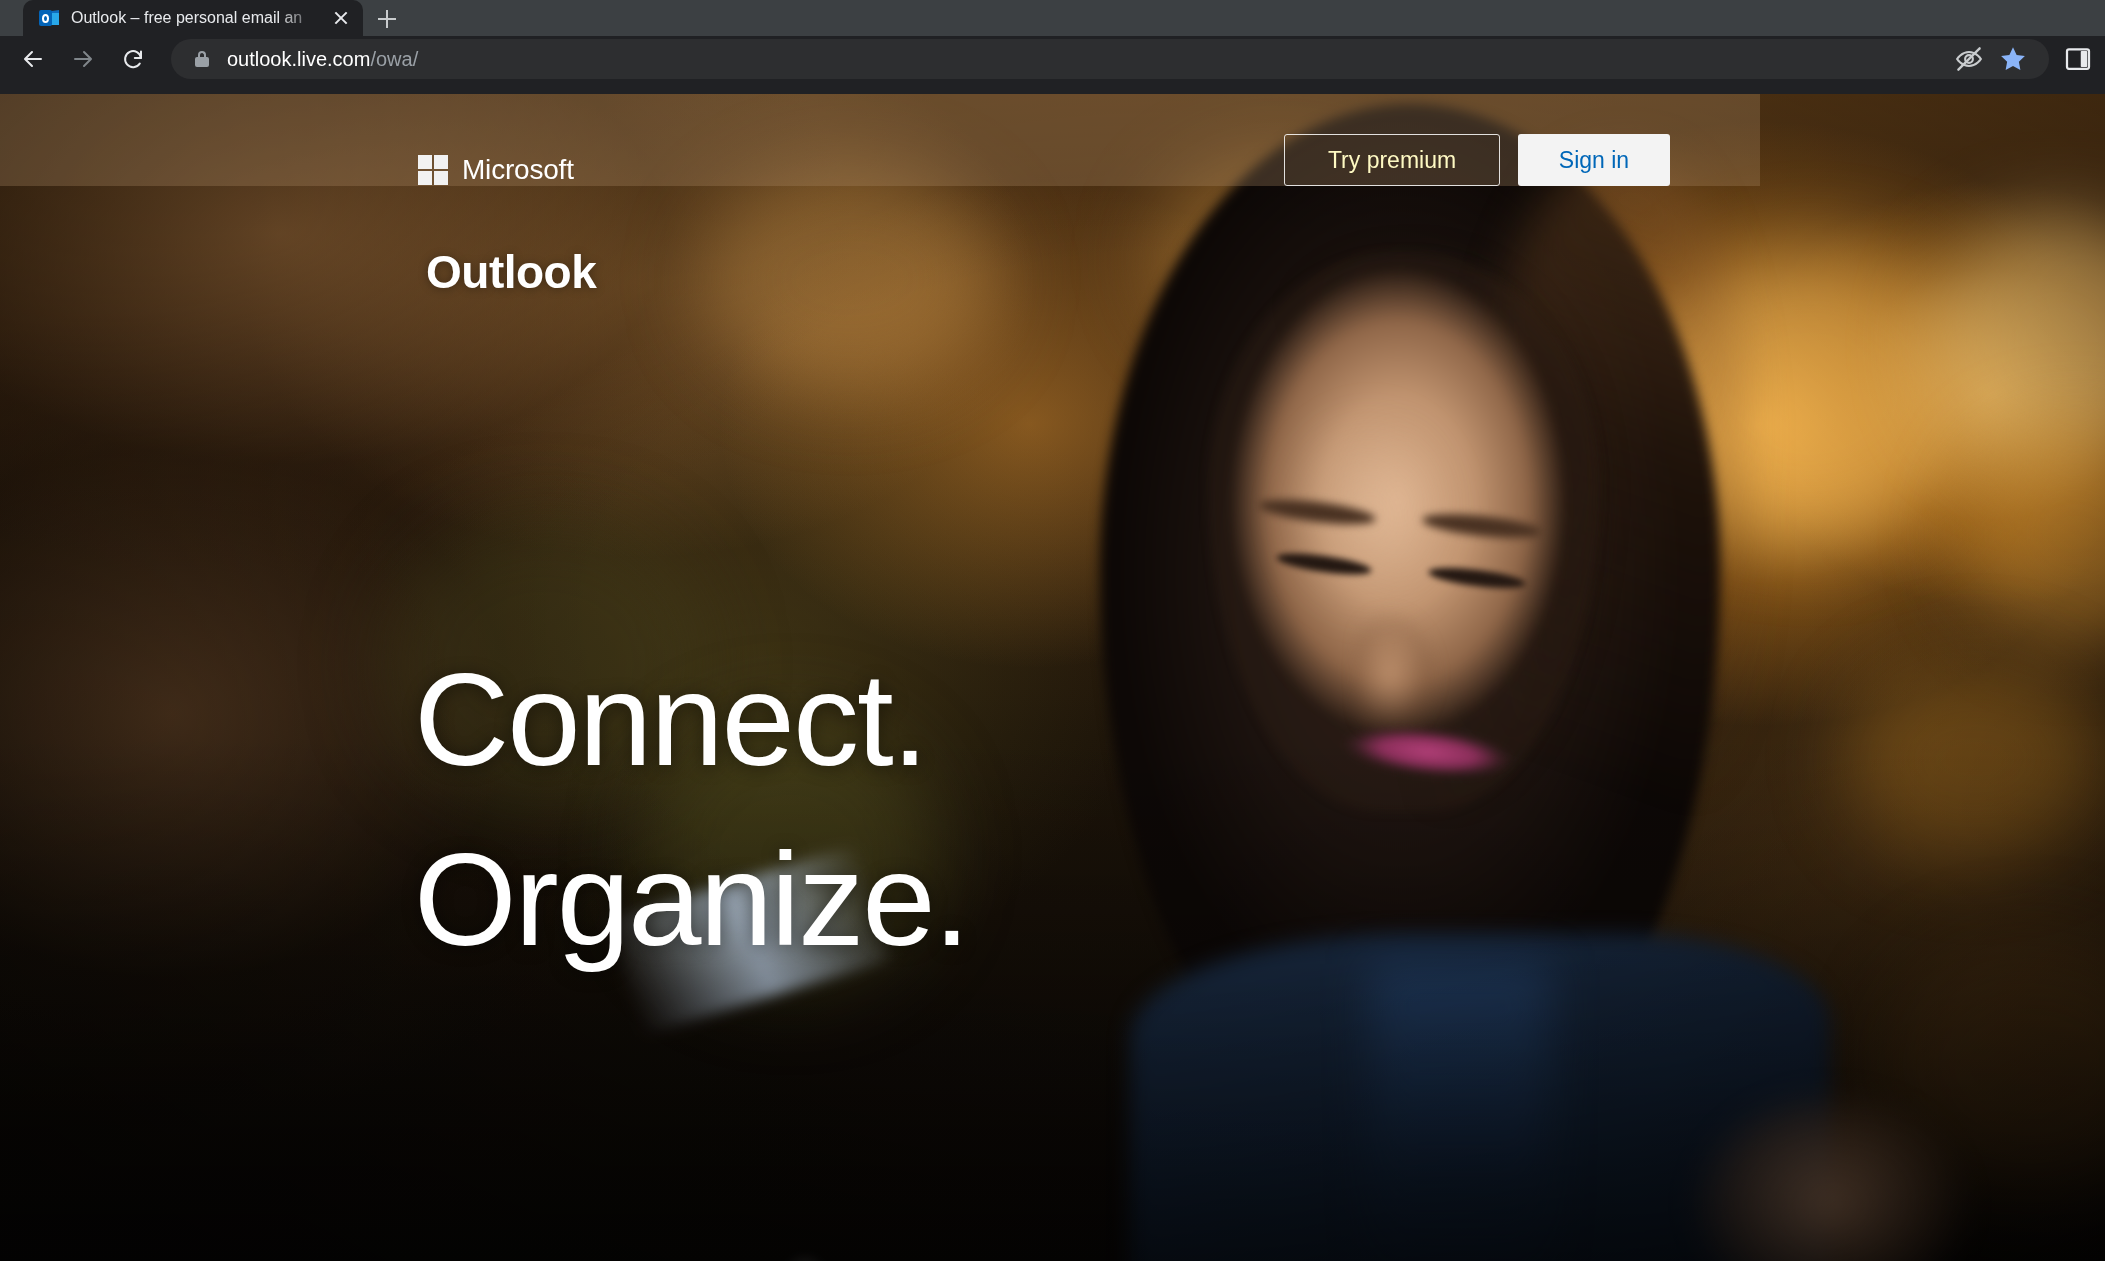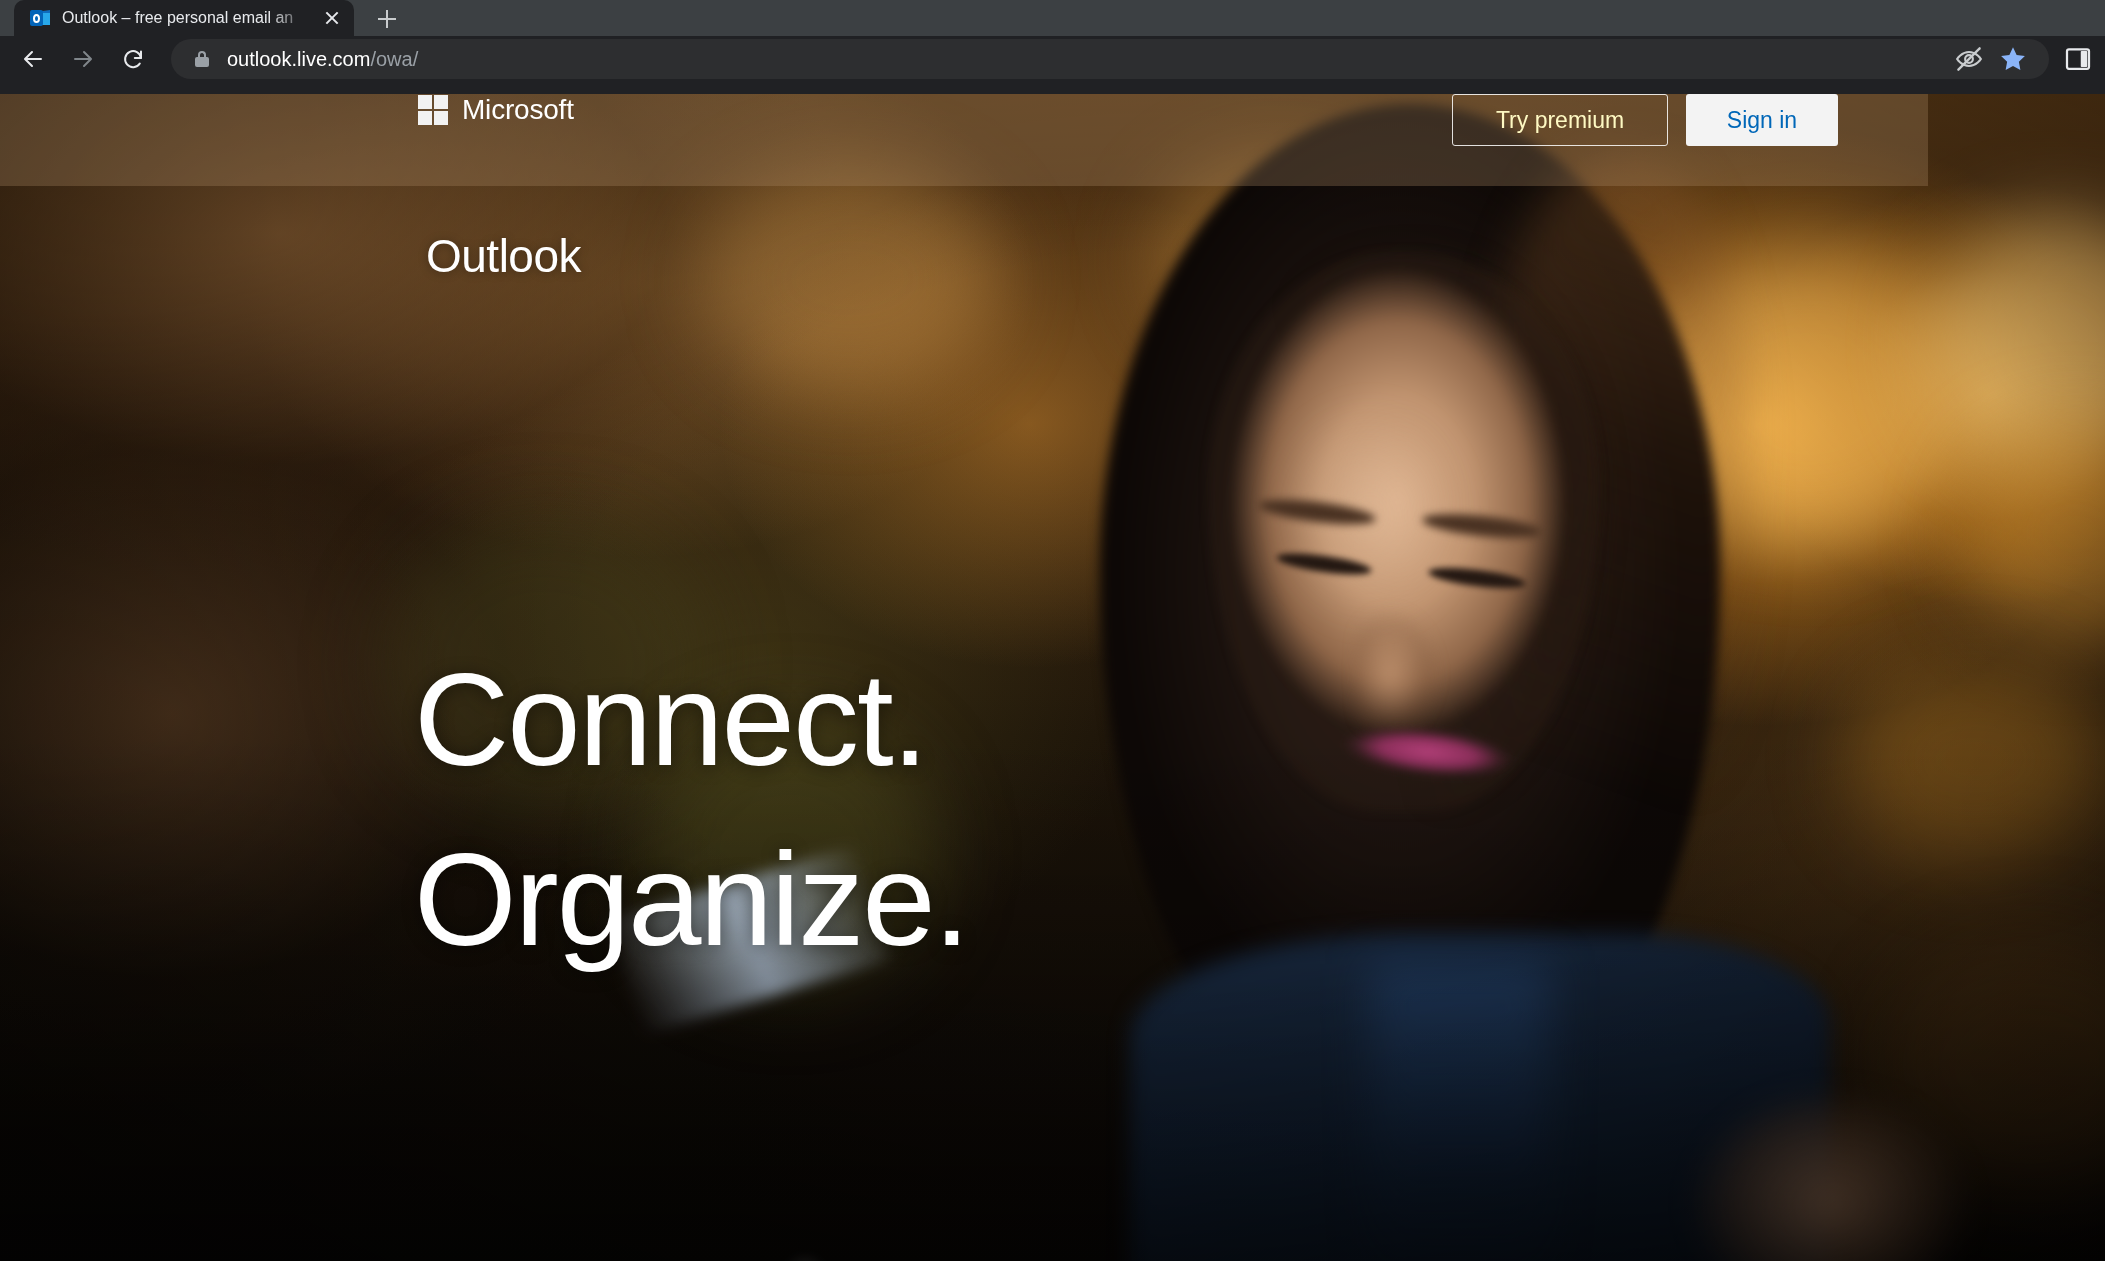--- a/index.html
+++ b/index.html
@@ -12,21 +12,21 @@
 
   
   .browser { width: 2105px; height: 1261px; position: relative; }
 
   .tabstrip {
     position: absolute; top: 0; left: 0;
     width: 2105px; height: 36px;
     background: #3c4043;
   }
   .tab {
-    position: absolute; left: 14px; top: 0;
+    position: absolute; left: 23px; top: 0;
     width: 340px; height: 36px;
     background: #202124;
     border-radius: 10px 10px 0 0;
     display: flex; align-items: center;
     padding: 0 8px 0 16px;
     overflow: hidden;
   }
   .tab-favicon {
     width: 20px; height: 20px; flex: 0 0 20px;
     position: relative; margin-right: 12px;
@@ -250,23 +250,23 @@
   .vignette {
     position: absolute; inset: 0;
     background:
       radial-gradient(ellipse 1500px 900px at 1200px 520px, rgba(0,0,0,0) 40%, rgba(0,0,0,0.45) 100%),
       linear-gradient(180deg, rgba(0,0,0,0) 55%, rgba(0,0,0,0.55) 100%);
   }
 
   
   .site-header {
     position: absolute; top: 0; left: 0;
-    width: 1928px; height: 92px;
+    width: 1760px; height: 92px;
     background: rgba(172,140,102,0.30);
-    display: flex; align-items: flex-start;
+    display: flex; align-items: flex-end;
     z-index: 5;
   }
   .ms-logo-group {
     display: flex; align-items: center;
     margin-left: 418px;
   }
   .ms-squares {
     width: 30px; height: 30px;
     display: grid;
     grid-template-columns: 14px 14px;
@@ -300,24 +300,24 @@
     color: #0067b8;
     font-size: 23px;
     font-family: "Liberation Sans", sans-serif;
     border-radius: 3px;
     padding: 0 22px;
     cursor: pointer;
   }
 
   
   .brandmark {
-    position: absolute; left: 426px; top: 135px;
+    position: absolute; left: 426px; top: 151px;
     color: #ffffff;
     font-size: 46px;
-    font-weight: normal;
+    font-weight: bold;
     letter-spacing: -0.5px;
     z-index: 4;
     text-shadow: 0 1px 10px rgba(0,0,0,0.35);
   }
   .headline {
     position: absolute; left: 414px; top: 560px;
     z-index: 4;
     color: #ffffff;
     font-size: 132px;
     line-height: 1.0;

